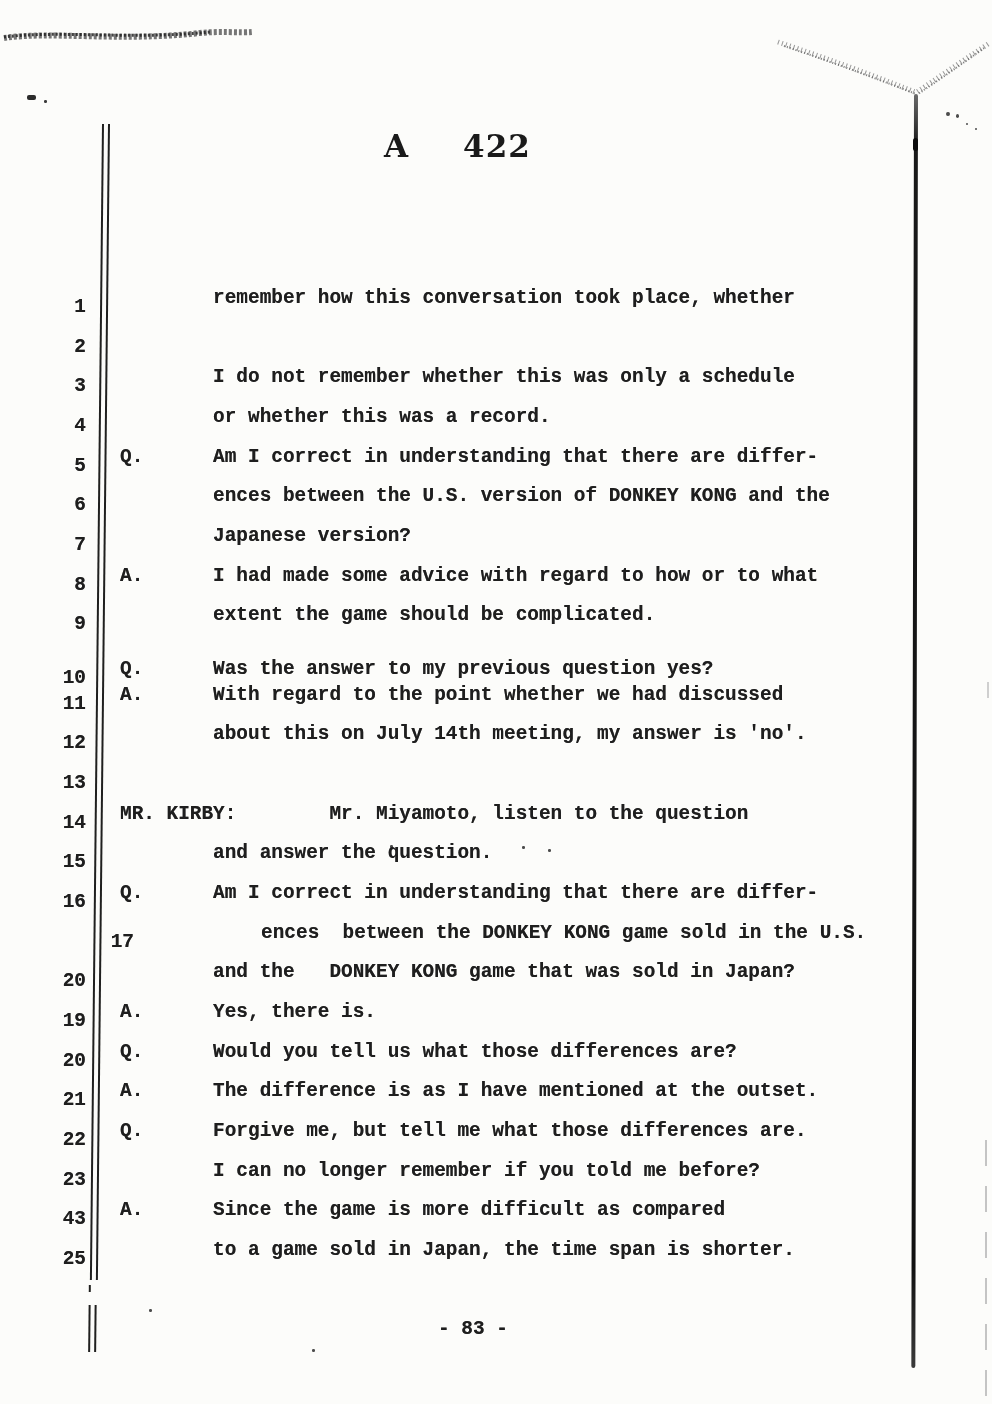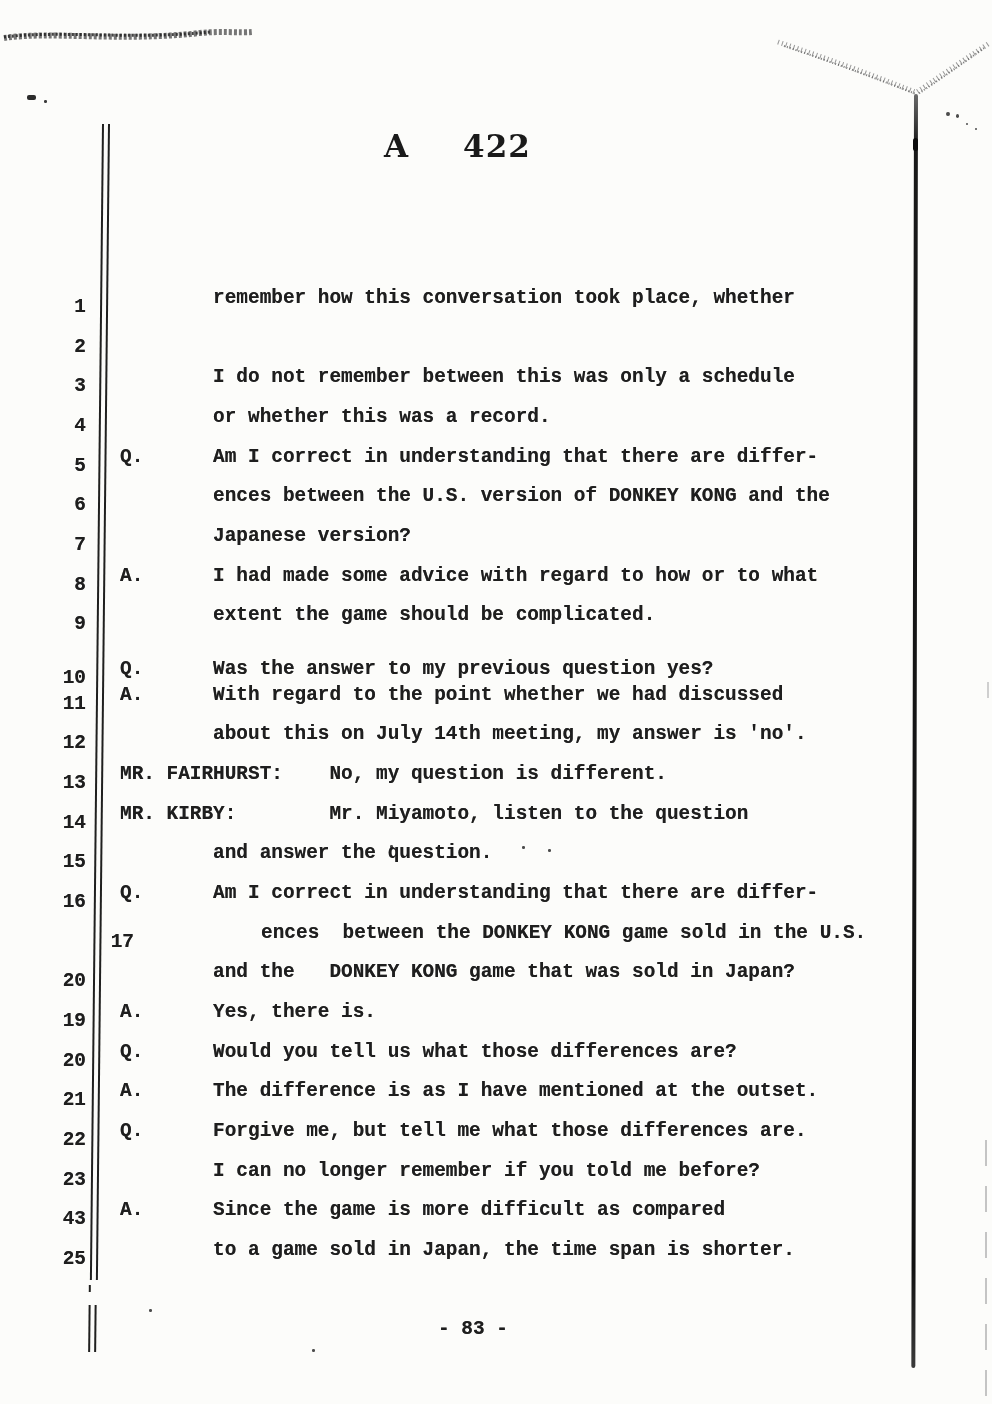--- a/index.html
+++ b/index.html
@@ -125,21 +125,21 @@
   <div>
       <div class="t-row" style="top: 287px;">
         <span class="t-num">1</span>
         <span class="t-text">        remember how this conversation took place, whether</span>
       </div>
       <div class="t-row" style="top: 326.66px;">
         <span class="t-num">2</span>
       </div>
       <div class="t-row" style="top: 366.32px;">
         <span class="t-num">3</span>
-        <span class="t-text">        I do not remember between this was only a schedule</span>
+        <span class="t-text">        I do not remember whether this was only a schedule</span>
       </div>
       <div class="t-row" style="top: 405.98px;">
         <span class="t-num">4</span>
         <span class="t-text">        or whether this was a record.</span>
       </div>
       <div class="t-row" style="top: 445.64px;">
         <span class="t-num">5</span>
         <span class="t-text">Q.      Am I correct in understanding that there are differ-</span>
       </div>
       <div class="t-row" style="top: 485.3px;">
@@ -165,21 +165,20 @@
       <div class="t-row" style="top: 683.6px;">
         <span class="t-num">11</span>
         <span class="t-text">A.      With regard to the point whether we had discussed</span>
       </div>
       <div class="t-row" style="top: 723.26px;">
         <span class="t-num">12</span>
         <span class="t-text">        about this on July 14th meeting, my answer is 'no'.</span>
       </div>
       <div class="t-row" style="top: 762.92px;">
         <span class="t-num">13</span>
-        <span class="t-text">MR. FAIRHURST:    No, my question is different.</span>
       </div>
       <div class="t-row" style="top: 802.58px;">
         <span class="t-num">14</span>
         <span class="t-text">MR. KIRBY:        Mr. Miyamoto, listen to the question</span>
       </div>
       <div class="t-row" style="top: 842.24px;">
         <span class="t-num">15</span>
         <span class="t-text">        and answer the question.</span>
       </div>
       <div class="t-row" style="top: 881.9px; padding-left: 12px;">

